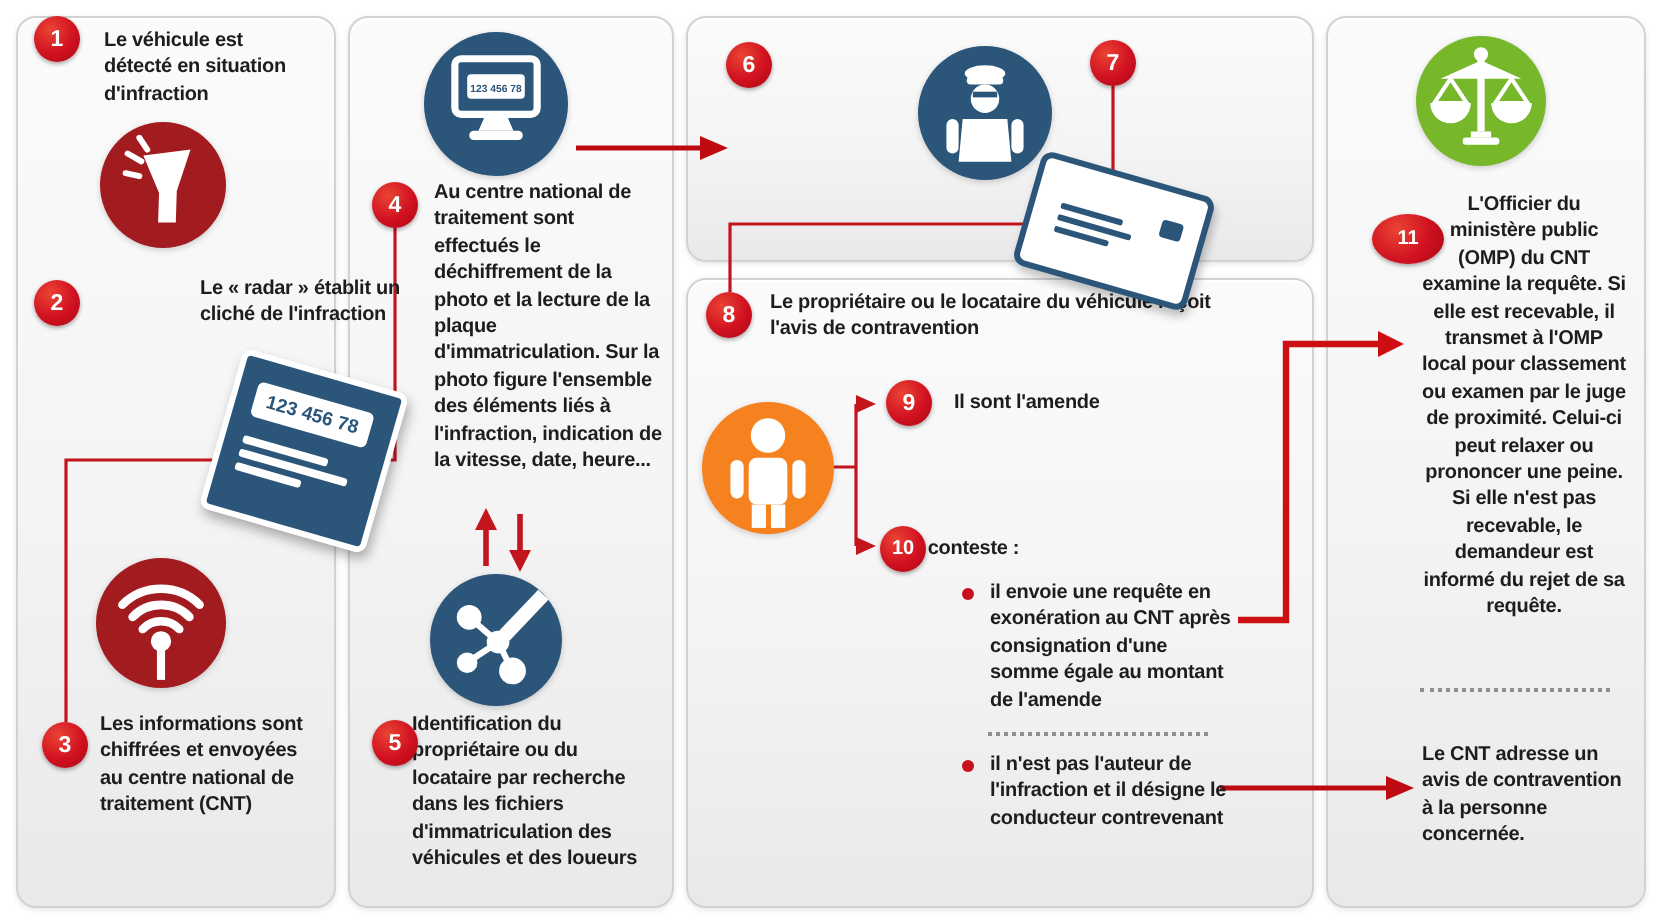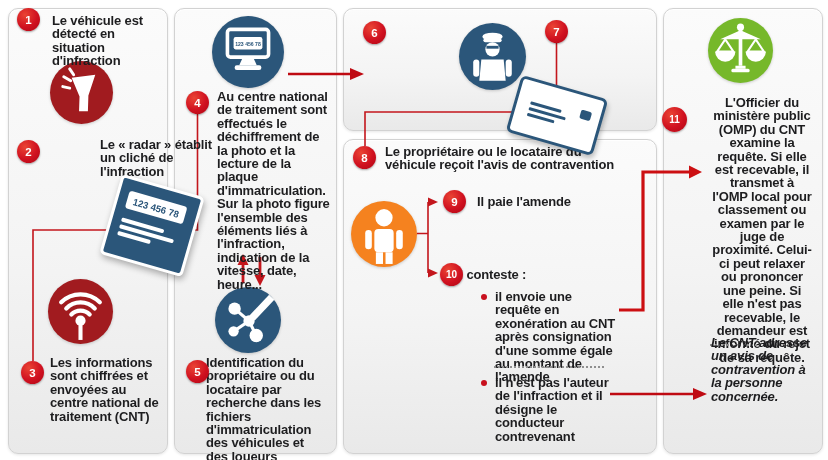--- a/index.html
+++ b/index.html
@@ -17,21 +17,21 @@
   .badge{
     position:absolute;width:23px;height:23px;border-radius:50%;
     background:radial-gradient(circle at 35% 30%,#ea4434 0%,#d01120 55%,#ad0614 100%);
     color:#fff;font-weight:bold;font-size:11.5px;
     display:flex;align-items:center;justify-content:center;
     box-shadow:0 1px 2px rgba(0,0,0,.35);
     z-index:7;
   }
   .badge.two{font-size:10px;}
   .txt{
-    position:absolute;font-size:13px;line-height:13.4px;
+    position:absolute;font-size:10px;line-height:13.4px;
     font-weight:bold;letter-spacing:-0.15px;z-index:6;
   }
   .circle{position:absolute;border-radius:50%;z-index:5;box-shadow:0 1px 3px rgba(0,0,0,.18);}
   .circle svg{display:block;width:100%;height:100%;}
   .darkred{background:#a11b1f;}
   .darkblue{background:#2b567a;}
   .orange{background:#f5821f;}
   .green{background:#76b82a;}
   .dotted{position:absolute;border-top:2px dotted #8f8f8f;height:0;z-index:6;}
   .bullet{position:absolute;width:6px;height:6px;border-radius:50%;background:#c8101e;z-index:6;}
@@ -184,21 +184,21 @@
       <circle cx="32.5" cy="16.5" r="8.5" fill="#fff"></circle>
       <rect x="23" y="27.5" width="19" height="23" rx="4" fill="#fff"></rect>
       <rect x="14" y="28.5" width="6.5" height="19" rx="3.2" fill="#fff"></rect>
       <rect x="44.5" y="28.5" width="6.5" height="19" rx="3.2" fill="#fff"></rect>
       <rect x="24.5" y="50.5" width="7" height="11.5" fill="#fff"></rect>
       <rect x="34" y="50.5" width="7" height="11.5" fill="#fff"></rect>
     </svg>
   </div>
 
   <div class="badge" style="left:443px;top:190px;">9</div>
-  <div class="txt" style="left:477px;top:195px;width:150px;">Il paie l'amende</div>
+  <div class="txt" style="left:477px;top:195px;width:150px;">Il sont l'amende</div>
 
   <div class="badge two" style="left:440px;top:263px;">10</div>
   <div class="txt" style="left:456px;top:268px;width:150px;">Il conteste :</div>
 
   <div class="bullet" style="left:481px;top:294px;"></div>
   <div class="txt" style="left:495px;top:290px;width:122px;">il envoie une requête en exonération au CNT après consignation d'une somme égale au montant de l'amende</div>
 
   <div class="dotted" style="left:494px;top:366px;width:110px;"></div>
 
   <div class="bullet" style="left:481px;top:380px;"></div>
@@ -211,25 +211,25 @@
       <polygon points="32,12 12,21 52,21" fill="#fff"></polygon>
       <polygon points="17,21 9,33 25,33" fill="none" stroke="#fff" stroke-width="2"></polygon>
       <path d="M7 33 a10 10 0 0 0 20 0 z" fill="#fff"></path>
       <polygon points="47,21 39,33 55,33" fill="none" stroke="#fff" stroke-width="2"></polygon>
       <path d="M37 33 a10 10 0 0 0 20 0 z" fill="#fff"></path>
       <rect x="27" y="47" width="10" height="3" fill="#fff"></rect>
       <rect x="23" y="50" width="18" height="3.5" rx="1.5" fill="#fff"></rect>
     </svg>
   </div>
 
-  <div class="badge two" style="left:662px;top:107px;width:25px;height:25px;">11</div>
+  <div class="badge two" style="left:686px;top:107px;width:36px;height:25px;">11</div>
   <div class="txt" style="left:711px;top:96px;width:102px;text-align:center;">L'Officier du ministère public (OMP) du CNT examine la requête. Si elle est recevable, il transmet à l'OMP local pour classement ou examen par le juge de proximité. Celui-ci peut relaxer ou prononcer une peine. Si elle n'est pas recevable, le demandeur est informé du rejet de sa requête.</div>
 
   <div class="dotted" style="left:710px;top:344px;width:95px;"></div>
-  <div class="txt" style="left:711px;top:336px;width:102px;font-style:italic;">Le CNT adresse un avis de contravention à la personne concernée.</div>
+  <div class="txt" style="left:711px;top:371px;width:102px;">Le CNT adresse un avis de contravention à la personne concernée.</div>
 
   <div class="envelope">
     <div class="env-line" style="left:13px;top:20px;width:32px;"></div>
     <div class="env-line" style="left:13px;top:26px;width:38px;"></div>
     <div class="env-line" style="left:13px;top:32px;width:28px;"></div>
     <div class="env-stamp"></div>
   </div>
 
   <div class="photocard">
     <div class="plate">123 456 78</div>

